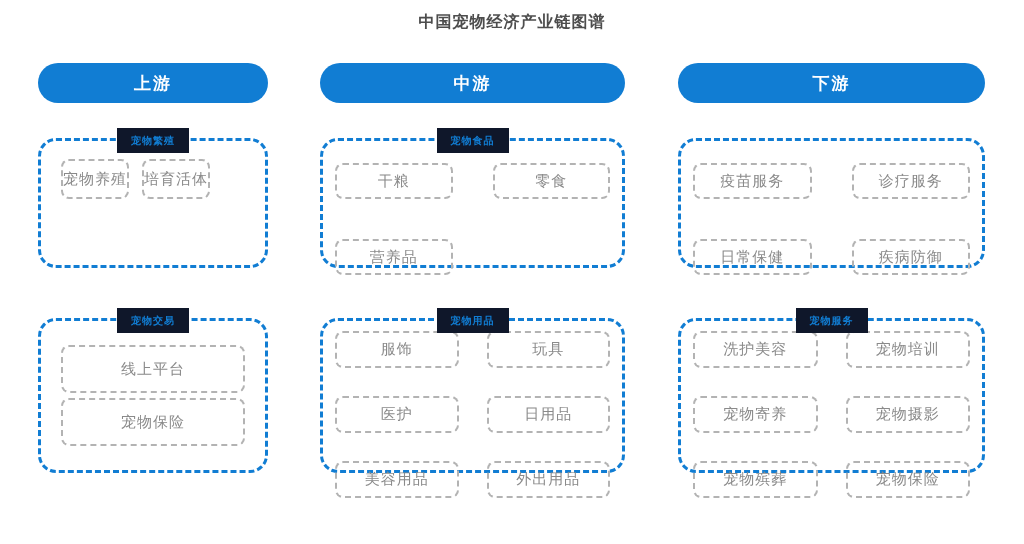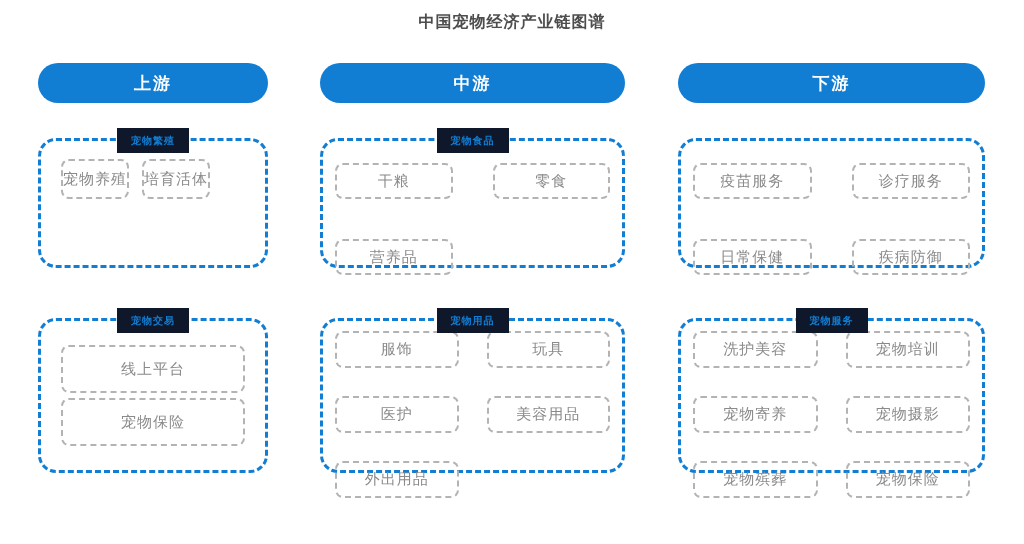--- a/index.html
+++ b/index.html
@@ -94,20 +94,21 @@
           <div class="item">营养品</div>
         </div>
       </div>
 
       <div class="group row2">
         <div class="gtitle">宠物用品</div>
         <div class="items grid2b">
           <div class="item">服饰</div>
           <div class="item">玩具</div>
           <div class="item">医护</div>
+          <div class="item">日用品</div>
           <div class="item">美容用品</div>
           <div class="item">外出用品</div>
         </div>
       </div>
     </div>
 
     <div class="col col-3">
       <div class="hdr">下游</div>
 
       <div class="group row1">

